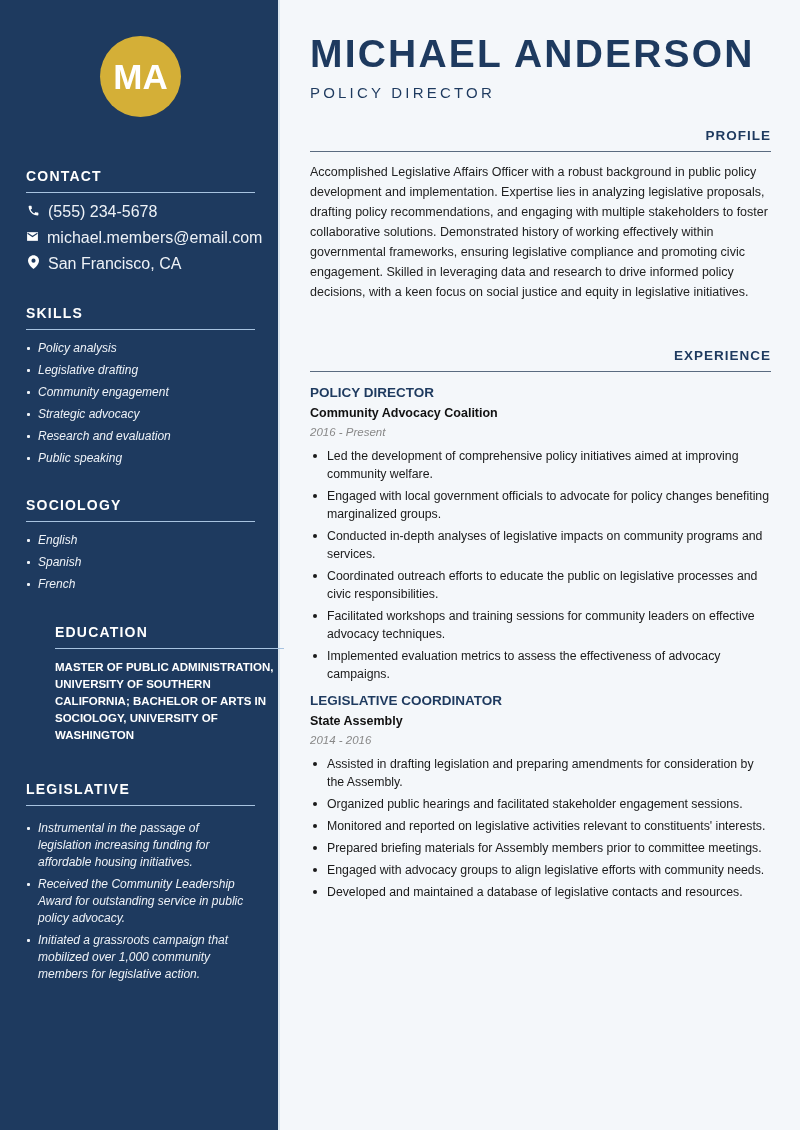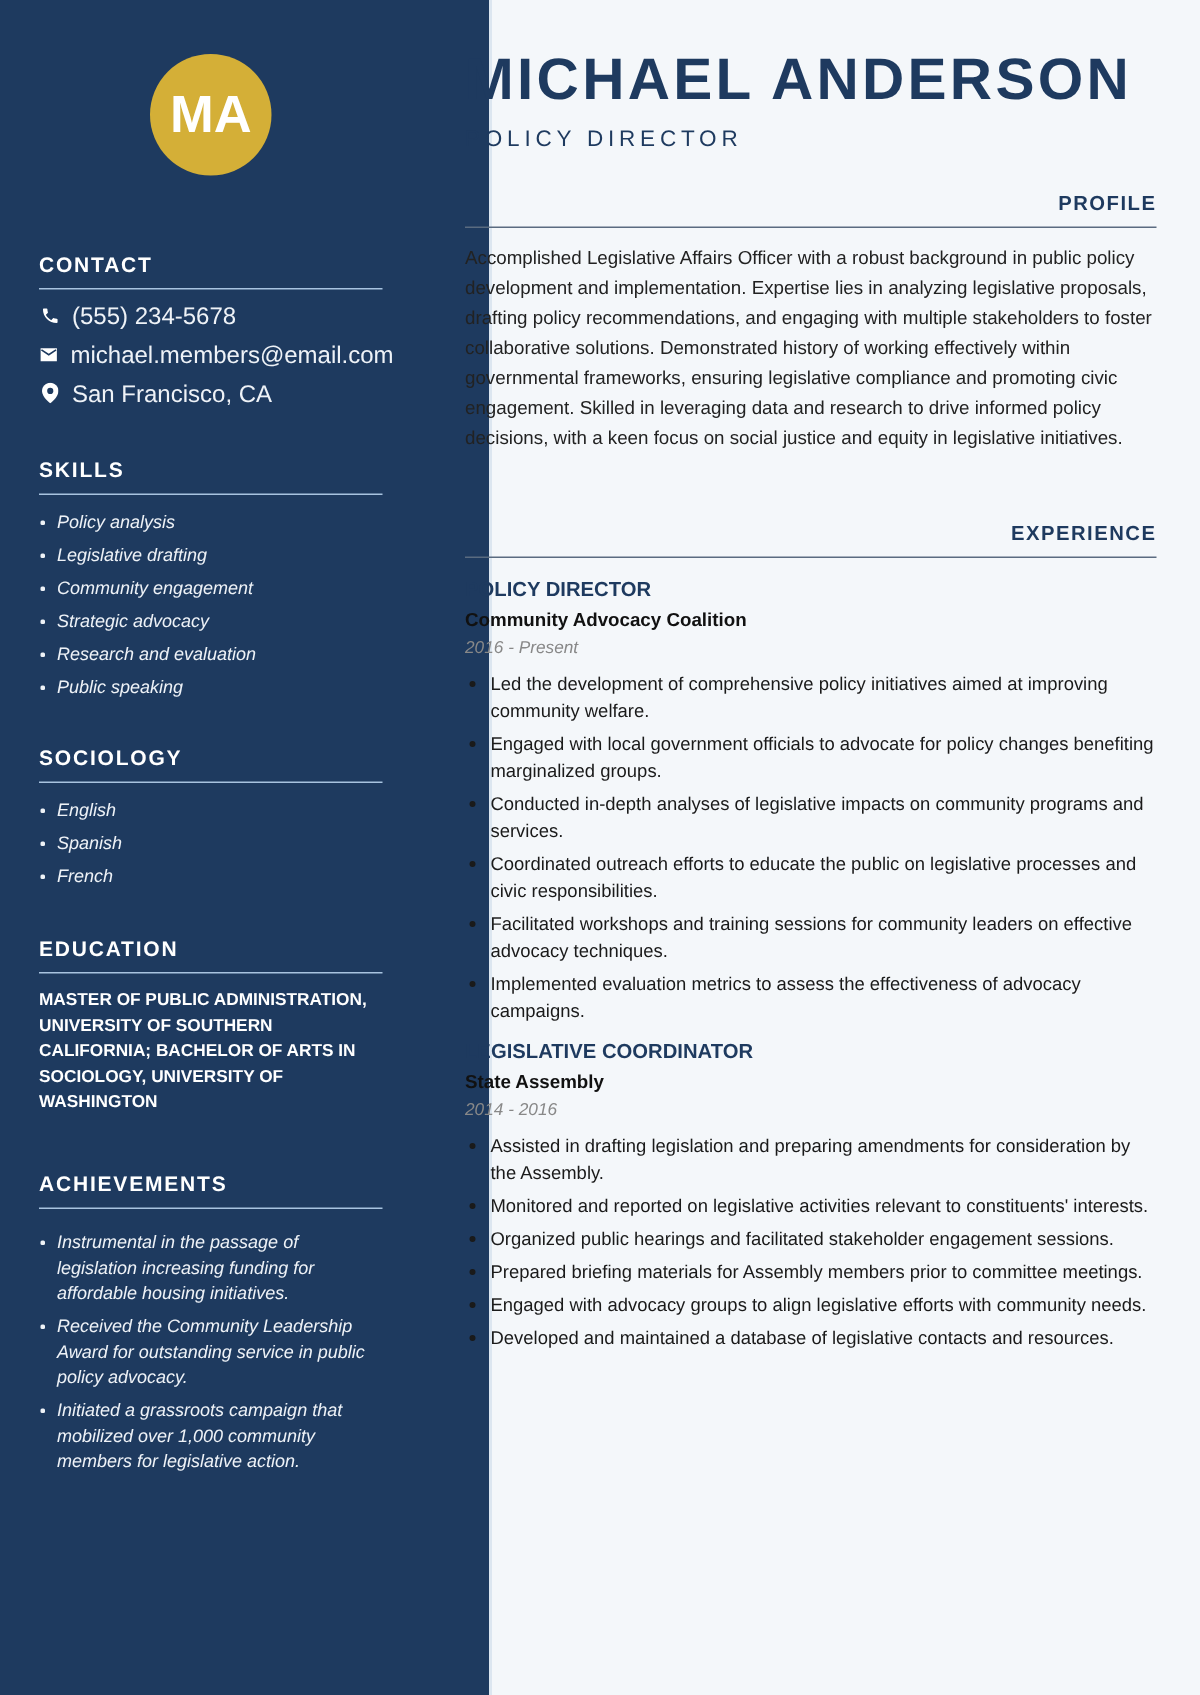--- a/index.html
+++ b/index.html
@@ -1,19 +1,19 @@
 <!DOCTYPE html>
 <html><head>
 <meta charset="utf-8">
 <style>
   * { box-sizing: border-box; margin: 0; padding: 0; }
   html, body { width: 800px; height: 1130px; background: #f4f7fa; }
   body { font-family: "Liberation Sans", "DejaVu Sans", sans-serif; position: relative; overflow: hidden; }
   .sidebar {
-    position: absolute; left: 0; top: 0; width: 328px; height: 1130px;
+    position: absolute; left: 0; top: 0; width: 280px; height: 1130px;
     background: #1e3a5f; color: #ffffff;
     border-right: 2px solid #dce6f0;
   }
   .avatar {
     position: absolute; left: 100px; top: 36px; width: 81px; height: 81px;
     border-radius: 50%; background: #d4af37;
     display: flex; align-items: center; justify-content: center;
     font-weight: bold; font-size: 35px; color: #ffffff; letter-spacing: 0px;
   }
   .side-section { position: absolute; left: 26px; width: 229px; }
@@ -95,27 +95,27 @@
 
   <section class="side-section" style="top:497px;">
     <h2 class="side-heading">SOCIOLOGY</h2>
     <ul class="side-list">
       <li>English</li>
       <li>Spanish</li>
       <li>French</li>
     </ul>
   </section>
 
-  <section class="side-section" style="top:624px;">
+  <section class="side-section" style="top:624px;margin-left:29px;">
     <h2 class="side-heading">EDUCATION</h2>
     <p class="edu-text">MASTER OF PUBLIC ADMINISTRATION, UNIVERSITY OF SOUTHERN CALIFORNIA; BACHELOR OF ARTS IN SOCIOLOGY, UNIVERSITY OF WASHINGTON</p>
   </section>
 
   <section class="side-section" style="top:781px;">
-    <h2 class="side-heading" style="margin-bottom:14px;">ACHIEVEMENTS</h2>
+    <h2 class="side-heading" style="margin-bottom:14px;">LEGISLATIVE</h2>
     <ul class="side-list">
       <li>Instrumental in the passage of legislation increasing funding for affordable housing initiatives.</li>
       <li>Received the Community Leadership Award for outstanding service in public policy advocacy.</li>
       <li>Initiated a grassroots campaign that mobilized over 1,000 community members for legislative action.</li>
     </ul>
   </section>
 </aside>
 
 <main class="main">
   <h1 class="name">MICHAEL ANDERSON</h1>
@@ -142,21 +142,21 @@
         <li>Implemented evaluation metrics to assess the effectiveness of advocacy campaigns.</li>
       </ul>
     </div>
 
     <div style="margin-top:10px;">
       <div class="job-title">LEGISLATIVE COORDINATOR</div>
       <div class="job-company">State Assembly</div>
       <div class="job-dates">2014 - 2016</div>
       <ul class="job-list">
         <li>Assisted in drafting legislation and preparing amendments for consideration by the Assembly.</li>
+        <li>Organized public hearings and facilitated stakeholder engagement sessions.</li>
         <li>Monitored and reported on legislative activities relevant to constituents' interests.</li>
-        <li>Organized public hearings and facilitated stakeholder engagement sessions.</li>
         <li>Prepared briefing materials for Assembly members prior to committee meetings.</li>
         <li>Engaged with advocacy groups to align legislative efforts with community needs.</li>
         <li>Developed and maintained a database of legislative contacts and resources.</li>
       </ul>
     </div>
   </section>
 </main>
 
 </body></html>

